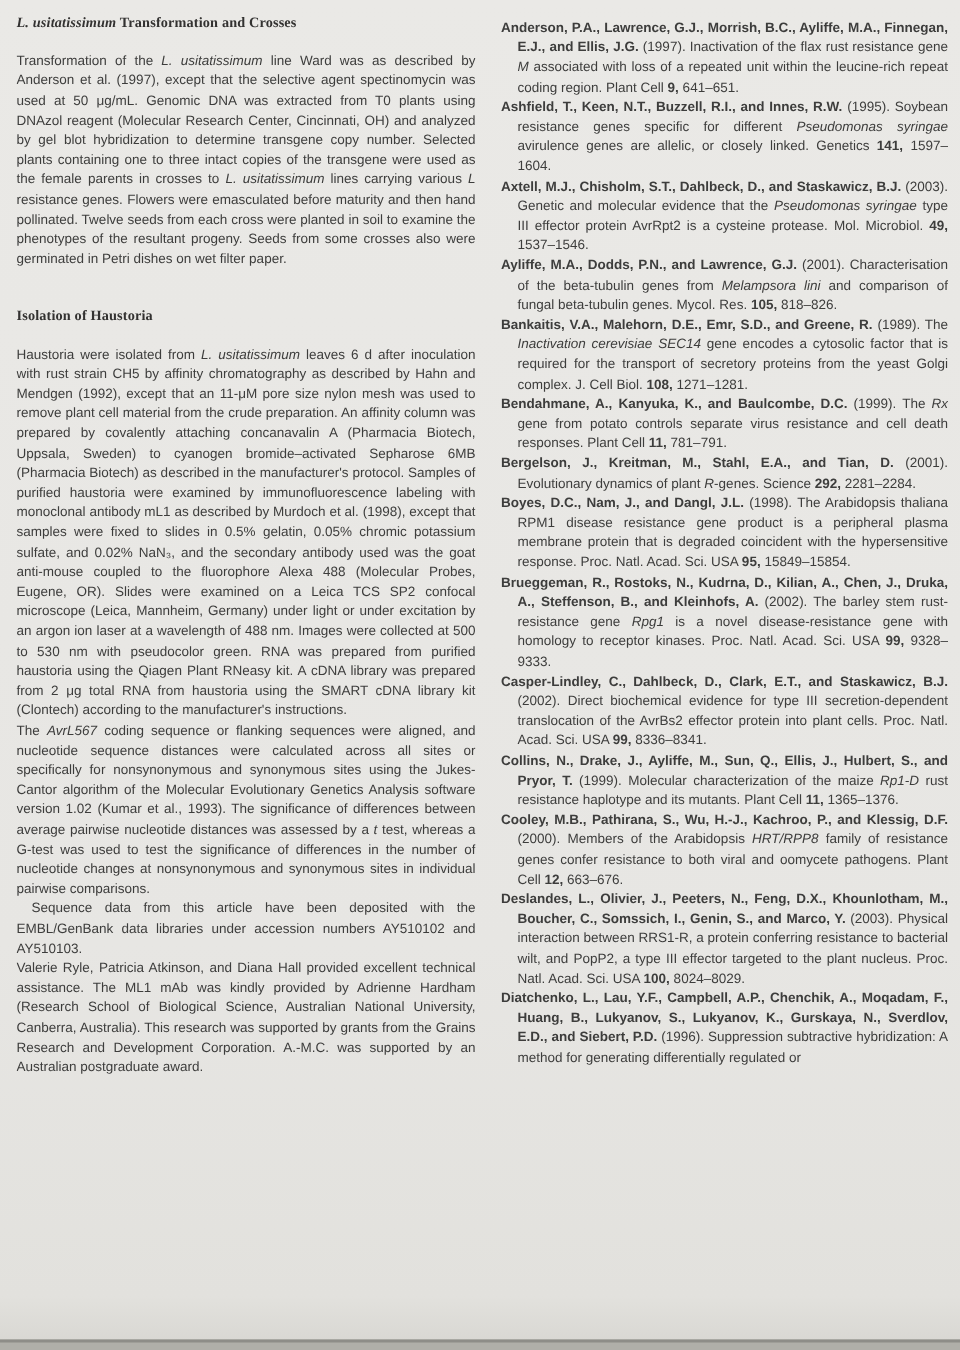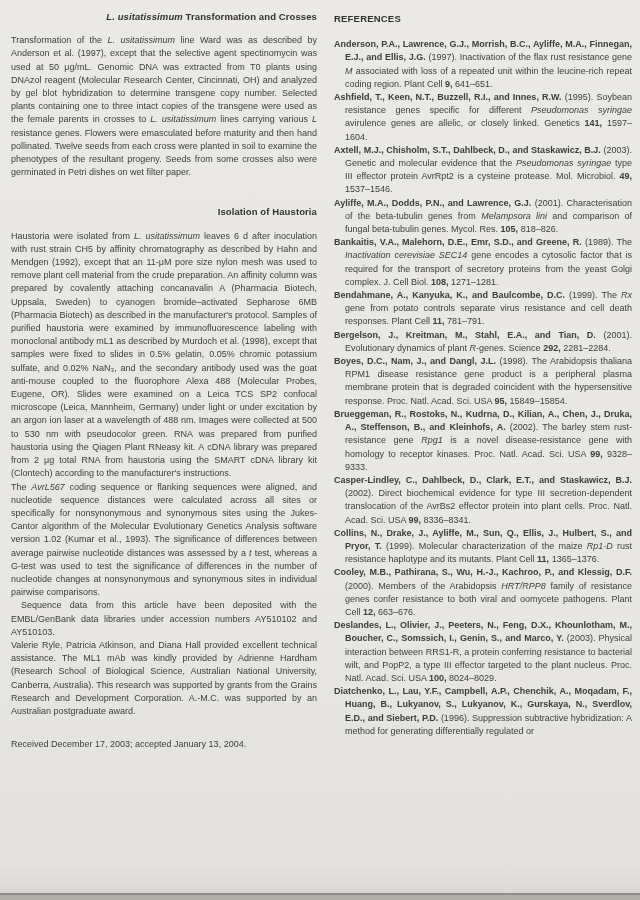--- a/index.html
+++ b/index.html
@@ -12,21 +12,21 @@
   }
   .col{
     position:absolute;top:0;
     font-size:9px;line-height:13.2px;text-align:justify;
     overflow:hidden;
   }
   .col-left{left:11px;top:10px;width:306px;height:880px;}
   .col-right{left:334px;top:12px;width:298px;height:884px;}
   h3.section-heading{
     font-size:9.5px;font-weight:bold;color:#333231;
-    margin:26px 0 11px 0;text-align:right;letter-spacing:0.1px;
+    margin:26px 0 11px 0;text-align:left;letter-spacing:0.1px;font-family:Liberation Serif, serif;
   }
   h3.section-heading.first{margin-top:0;}
   .para{margin:0;}
   .para.indent{text-indent:10px;}
   .received{margin:20px 0 0 0;text-align:left;}
   .refs-heading{
     font-size:9.5px;font-weight:bold;color:#333231;
     margin:0 0 13px 0;text-align:left;letter-spacing:0.2px;
   }
   .ref{margin:0;padding-left:11px;text-indent:-11px;}
@@ -43,25 +43,23 @@
 <div class="col col-left">
   <div id="left-sections">
       <h3 class="section-heading first"><span class="seg-i">L. usitatissimum</span><span> Transformation and Crosses</span></h3>
       <p class="para"><span>Transformation of the </span><span class="seg-i">L. usitatissimum</span><span> line Ward was as described by Anderson et al. (1997), except that the selective agent spectinomycin was used at 50 μg/mL. Genomic DNA was extracted from T0 plants using DNAzol reagent (Molecular Research Center, Cincinnati, OH) and analyzed by gel blot hybridization to determine transgene copy number. Selected plants containing one to three intact copies of the transgene were used as the female parents in crosses to </span><span class="seg-i">L. usitatissimum</span><span> lines carrying various </span><span class="seg-i">L</span><span> resistance genes. Flowers were emasculated before maturity and then hand pollinated. Twelve seeds from each cross were planted in soil to examine the phenotypes of the resultant progeny. Seeds from some crosses also were germinated in Petri dishes on wet filter paper.</span></p>
       <h3 class="section-heading"><span>Isolation of Haustoria</span></h3>
       <p class="para"><span>Haustoria were isolated from </span><span class="seg-i">L. usitatissimum</span><span> leaves 6 d after inoculation with rust strain CH5 by affinity chromatography as described by Hahn and Mendgen (1992), except that an 11-μM pore size nylon mesh was used to remove plant cell material from the crude preparation. An affinity column was prepared by covalently attaching concanavalin A (Pharmacia Biotech, Uppsala, Sweden) to cyanogen bromide–activated Sepharose 6MB (Pharmacia Biotech) as described in the manufacturer's protocol. Samples of purified haustoria were examined by immunofluorescence labeling with monoclonal antibody mL1 as described by Murdoch et al. (1998), except that samples were fixed to slides in 0.5% gelatin, 0.05% chromic potassium sulfate, and 0.02% NaN₃, and the secondary antibody used was the goat anti-mouse coupled to the fluorophore Alexa 488 (Molecular Probes, Eugene, OR). Slides were examined on a Leica TCS SP2 confocal microscope (Leica, Mannheim, Germany) under light or under excitation by an argon ion laser at a wavelength of 488 nm. Images were collected at 500 to 530 nm with pseudocolor green. RNA was prepared from purified haustoria using the Qiagen Plant RNeasy kit. A cDNA library was prepared from 2 μg total RNA from haustoria using the SMART cDNA library kit (Clontech) according to the manufacturer's instructions.</span></p>
       <p class="para"><span>The </span><span class="seg-i">AvrL567</span><span> coding sequence or flanking sequences were aligned, and nucleotide sequence distances were calculated across all sites or specifically for nonsynonymous and synonymous sites using the Jukes-Cantor algorithm of the Molecular Evolutionary Genetics Analysis software version 1.02 (Kumar et al., 1993). The significance of differences between average pairwise nucleotide distances was assessed by a </span><span class="seg-i">t</span><span> test, whereas a G-test was used to test the significance of differences in the number of nucleotide changes at nonsynonymous and synonymous sites in individual pairwise comparisons.</span></p>
       <p class="para indent"><span>Sequence data from this article have been deposited with the EMBL/GenBank data libraries under accession numbers AY510102 and AY510103.</span></p>
       <p class="para"><span>Valerie Ryle, Patricia Atkinson, and Diana Hall provided excellent technical assistance. The ML1 mAb was kindly provided by Adrienne Hardham (Research School of Biological Science, Australian National University, Canberra, Australia). This research was supported by grants from the Grains Research and Development Corporation. A.-M.C. was supported by an Australian postgraduate award.</span></p>
     </div>
-  <p class="received">Received December 17, 2003; accepted January 13, 2004.</p>
 </div>
 
 <div class="col col-right">
-  <h3 class="refs-heading">REFERENCES</h3>
   <div id="ref-list">
       <p class="ref"><span class="seg-b">Anderson, P.A., Lawrence, G.J., Morrish, B.C., Ayliffe, M.A., Finnegan, E.J., and Ellis, J.G.</span><span> (1997). Inactivation of the flax rust resistance gene </span><span class="seg-i">M</span><span> associated with loss of a repeated unit within the leucine-rich repeat coding region. Plant Cell </span><span class="seg-b">9,</span><span> 641–651.</span></p>
       <p class="ref"><span class="seg-b">Ashfield, T., Keen, N.T., Buzzell, R.I., and Innes, R.W.</span><span> (1995). Soybean resistance genes specific for different </span><span class="seg-i">Pseudomonas syringae</span><span> avirulence genes are allelic, or closely linked. Genetics </span><span class="seg-b">141,</span><span> 1597–1604.</span></p>
       <p class="ref"><span class="seg-b">Axtell, M.J., Chisholm, S.T., Dahlbeck, D., and Staskawicz, B.J.</span><span> (2003). Genetic and molecular evidence that the </span><span class="seg-i">Pseudomonas syringae</span><span> type III effector protein AvrRpt2 is a cysteine protease. Mol. Microbiol. </span><span class="seg-b">49,</span><span> 1537–1546.</span></p>
       <p class="ref"><span class="seg-b">Ayliffe, M.A., Dodds, P.N., and Lawrence, G.J.</span><span> (2001). Characterisation of the beta-tubulin genes from </span><span class="seg-i">Melampsora lini</span><span> and comparison of fungal beta-tubulin genes. Mycol. Res. </span><span class="seg-b">105,</span><span> 818–826.</span></p>
       <p class="ref"><span class="seg-b">Bankaitis, V.A., Malehorn, D.E., Emr, S.D., and Greene, R.</span><span> (1989). The </span><span class="seg-i">Inactivation cerevisiae SEC14</span><span> gene encodes a cytosolic factor that is required for the transport of secretory proteins from the yeast Golgi complex. J. Cell Biol. </span><span class="seg-b">108,</span><span> 1271–1281.</span></p>
       <p class="ref"><span class="seg-b">Bendahmane, A., Kanyuka, K., and Baulcombe, D.C.</span><span> (1999). The </span><span class="seg-i">Rx</span><span> gene from potato controls separate virus resistance and cell death responses. Plant Cell </span><span class="seg-b">11,</span><span> 781–791.</span></p>
       <p class="ref"><span class="seg-b">Bergelson, J., Kreitman, M., Stahl, E.A., and Tian, D.</span><span> (2001). Evolutionary dynamics of plant </span><span class="seg-i">R</span><span>-genes. Science </span><span class="seg-b">292,</span><span> 2281–2284.</span></p>
       <p class="ref"><span class="seg-b">Boyes, D.C., Nam, J., and Dangl, J.L.</span><span> (1998). The Arabidopsis thaliana RPM1 disease resistance gene product is a peripheral plasma membrane protein that is degraded coincident with the hypersensitive response. Proc. Natl. Acad. Sci. USA </span><span class="seg-b">95,</span><span> 15849–15854.</span></p>
       <p class="ref"><span class="seg-b">Brueggeman, R., Rostoks, N., Kudrna, D., Kilian, A., Chen, J., Druka, A., Steffenson, B., and Kleinhofs, A.</span><span> (2002). The barley stem rust-resistance gene </span><span class="seg-i">Rpg1</span><span> is a novel disease-resistance gene with homology to receptor kinases. Proc. Natl. Acad. Sci. USA </span><span class="seg-b">99,</span><span> 9328–9333.</span></p>

